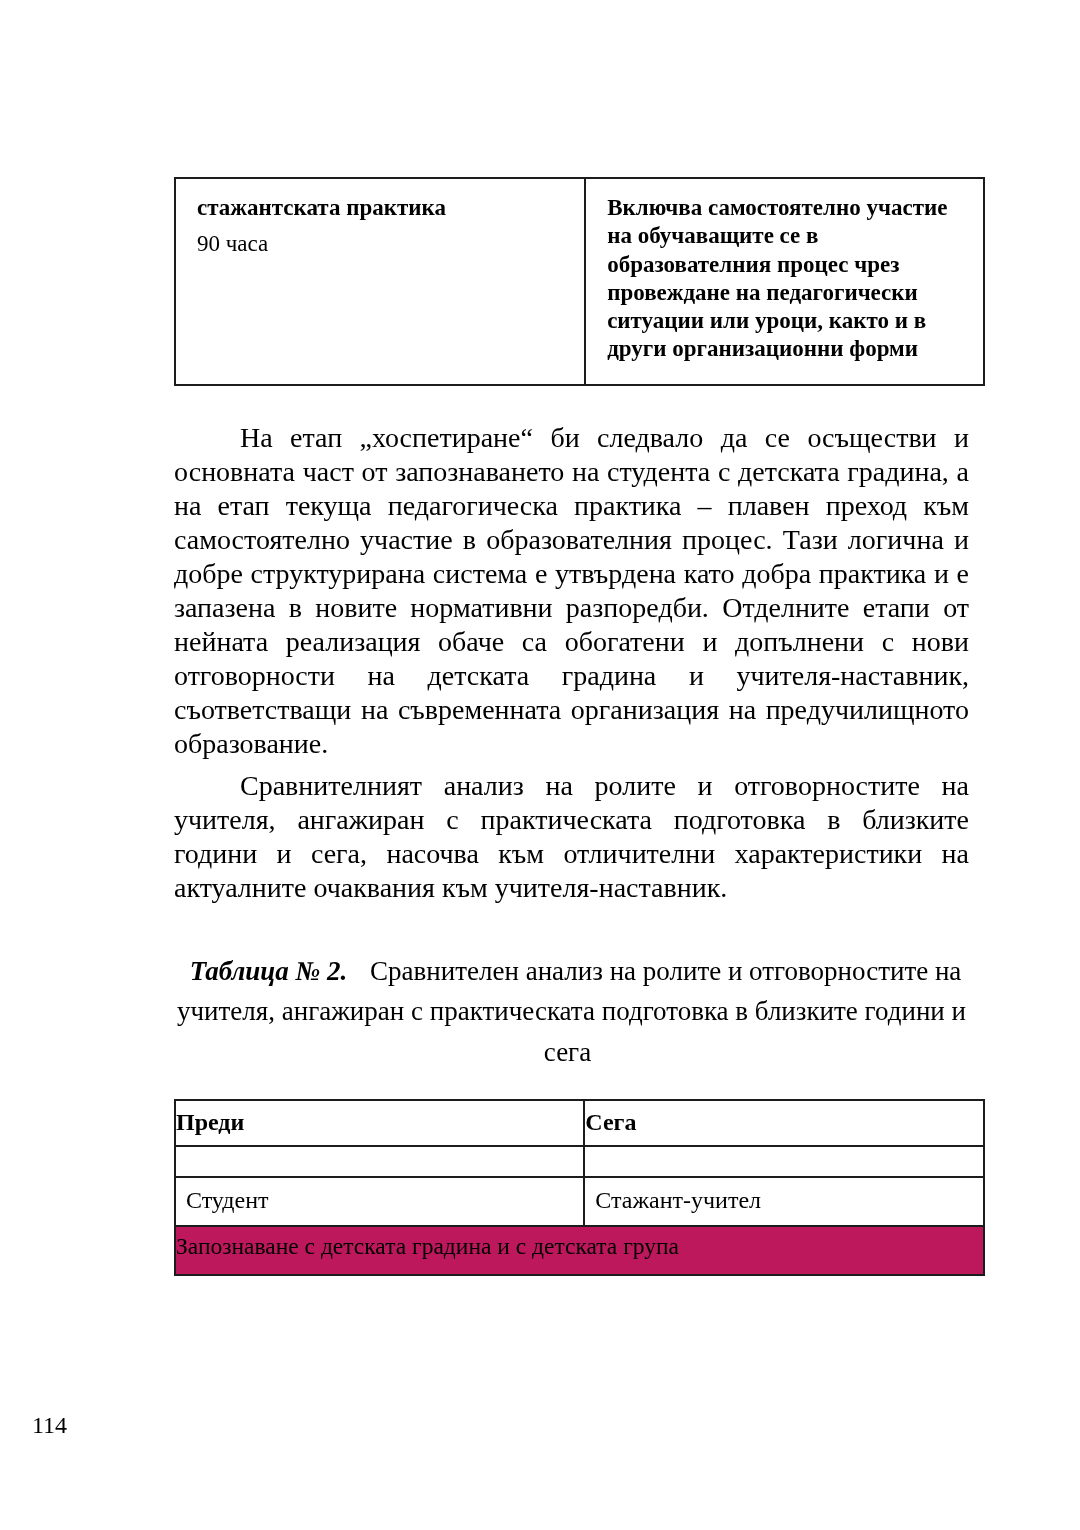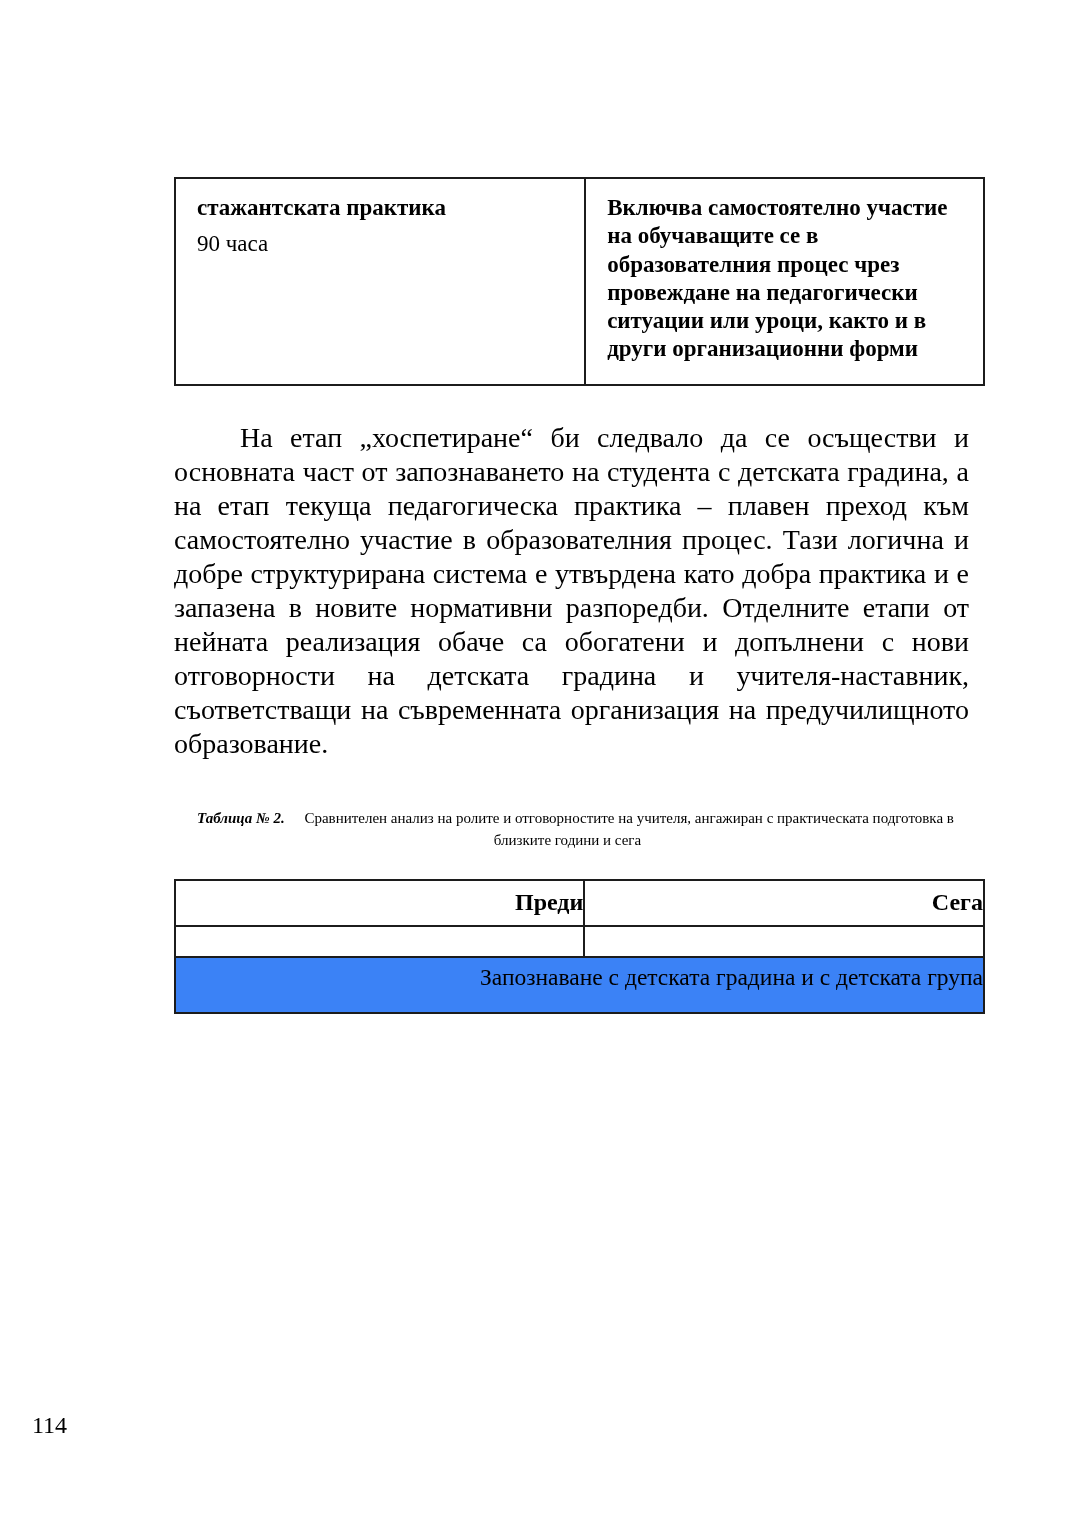--- a/index.html
+++ b/index.html
@@ -39,57 +39,57 @@
     line-height:34px;
     text-align:justify;
     text-indent:66px;
   }
   .body-par.first { margin-top:35px; }
 
   
   .caption {
     margin-top:46px;
     text-align:center;
-    font-size:15px;
+    font-size:27px;
     line-height:1.5;
   }
   .cap-lead { font-weight:bold; font-style:italic; }
 
   
   .cmp {
     width:100%;
     border-collapse:collapse;
     table-layout:fixed;
     margin-top:27px;
     font-size:24px;
   }
   .cmp col.c1 { width:50.6%; }
   .cmp th, .cmp td {
     border:2px solid #1c1c1c;
     vertical-align:top;
   }
   .cmp th {
     font-weight:bold;
-    text-align:right;
+    text-align:left;
     padding:8px 0 9px 0;
     font-size:24px;
     border-radius:16px;
   }
   .cmp td.cell {
     padding:3px 10px 5px 10px;
     line-height:1.62;
     white-space:pre-line;
     text-align:left;
   }
   .cmp tr.empty-row td { height:31px; padding:0; }
   .cmp tr.span-row td {
-    text-align:right;
-    background:#3b82f6;
+    text-align:left;
+    background:#be185d;
     font-size:23.5px;
-    padding:4px 0 20px 0;
+    padding:4px 0 12px 0;
     line-height:1.3;
     white-space:normal;
   }
 
   
   .page-number {
     position:absolute;
     top:1380px;
     left:0;
     width:100%;
@@ -110,37 +110,42 @@
         <div>90 часа</div>
       </td>
       <td class="cell-right">
         <div class="tt-bold">Включва самостоятелно участие на обучаващите се в образователния процес чрез провеждане на педагогически ситуации или уроци, както и в други организационни форми</div>
       </td>
     </tr>
   </tbody>
     </table>
 
   <p class="body-par first">На етап „хоспетиране“ би следвало да се осъществи и основната част от запознаването на студента с детската градина, а на етап текуща педагогическа практика – плавен преход към самостоятелно участие в образователния процес. Тази логична и добре структурирана система е утвърдена като добра практика и е запазена в новите нормативни разпоредби. Отделните етапи от нейната реализация обаче са обогатени и допълнени с нови отговорности на детската градина и учителя-наставник, съответстващи на съвременната организация на предучилищното образование.</p>
+  <p class="body-par">Сравнителният анализ на ролите и отговорностите на учителя, ангажиран с практическата подготовка в близките години и сега, насочва към отличителни характеристики на актуалните очаквания към учителя-наставник.</p>
 
   <p class="caption"><span class="cap-lead">Таблица № 2.</span><span> Сравнителен анализ на ролите и отговорностите на учителя, ангажиран с практическата подготовка в близките години и сега</span></p>
 
   <table class="cmp">
     <colgroup>
         <col class="c1">
         <col class="c2">
       </colgroup>
     <tbody>
         <tr>
       <th>Преди</th>
       <th>Сега</th>
     </tr>
     <tr class="empty-row">
       <td></td>
       <td></td>
     </tr>
+    <tr>
+      <td class="cell">Студент</td>
+      <td class="cell">Стажант-учител</td>
+    </tr>
     <tr class="span-row">
       <td colspan="2">Запознаване с детската градина и с детската група</td>
     </tr>
   </tbody>
     </table>
 
   <div class="page-number">114</div>
 
 </div>
 

